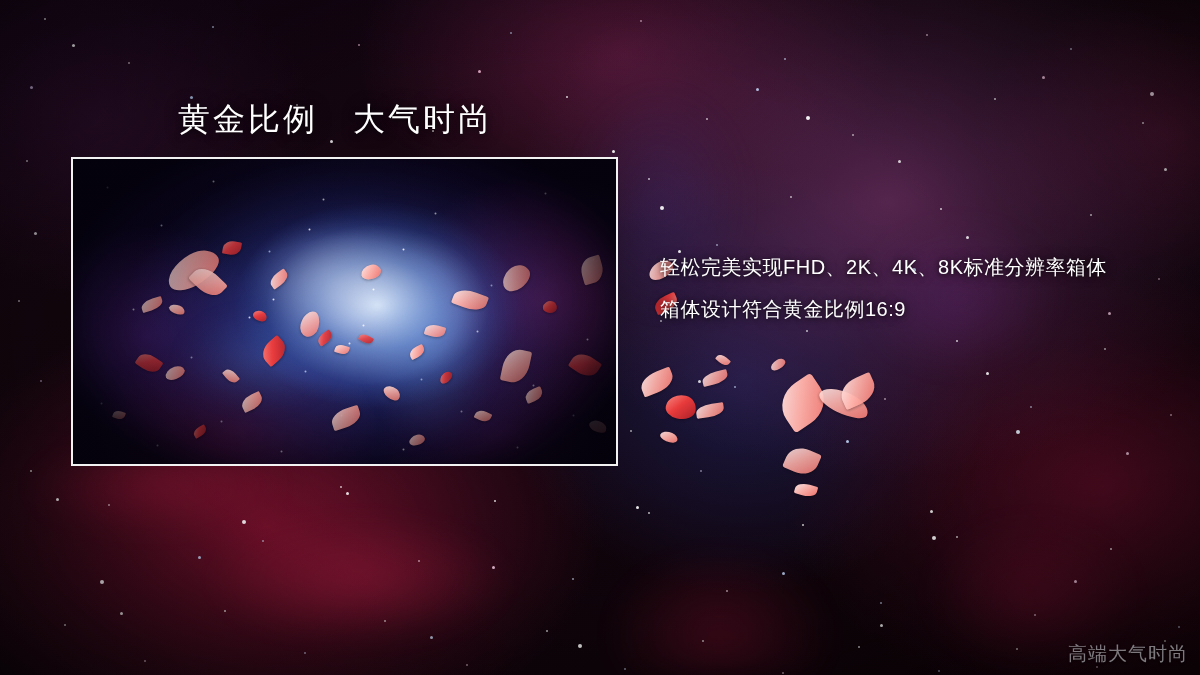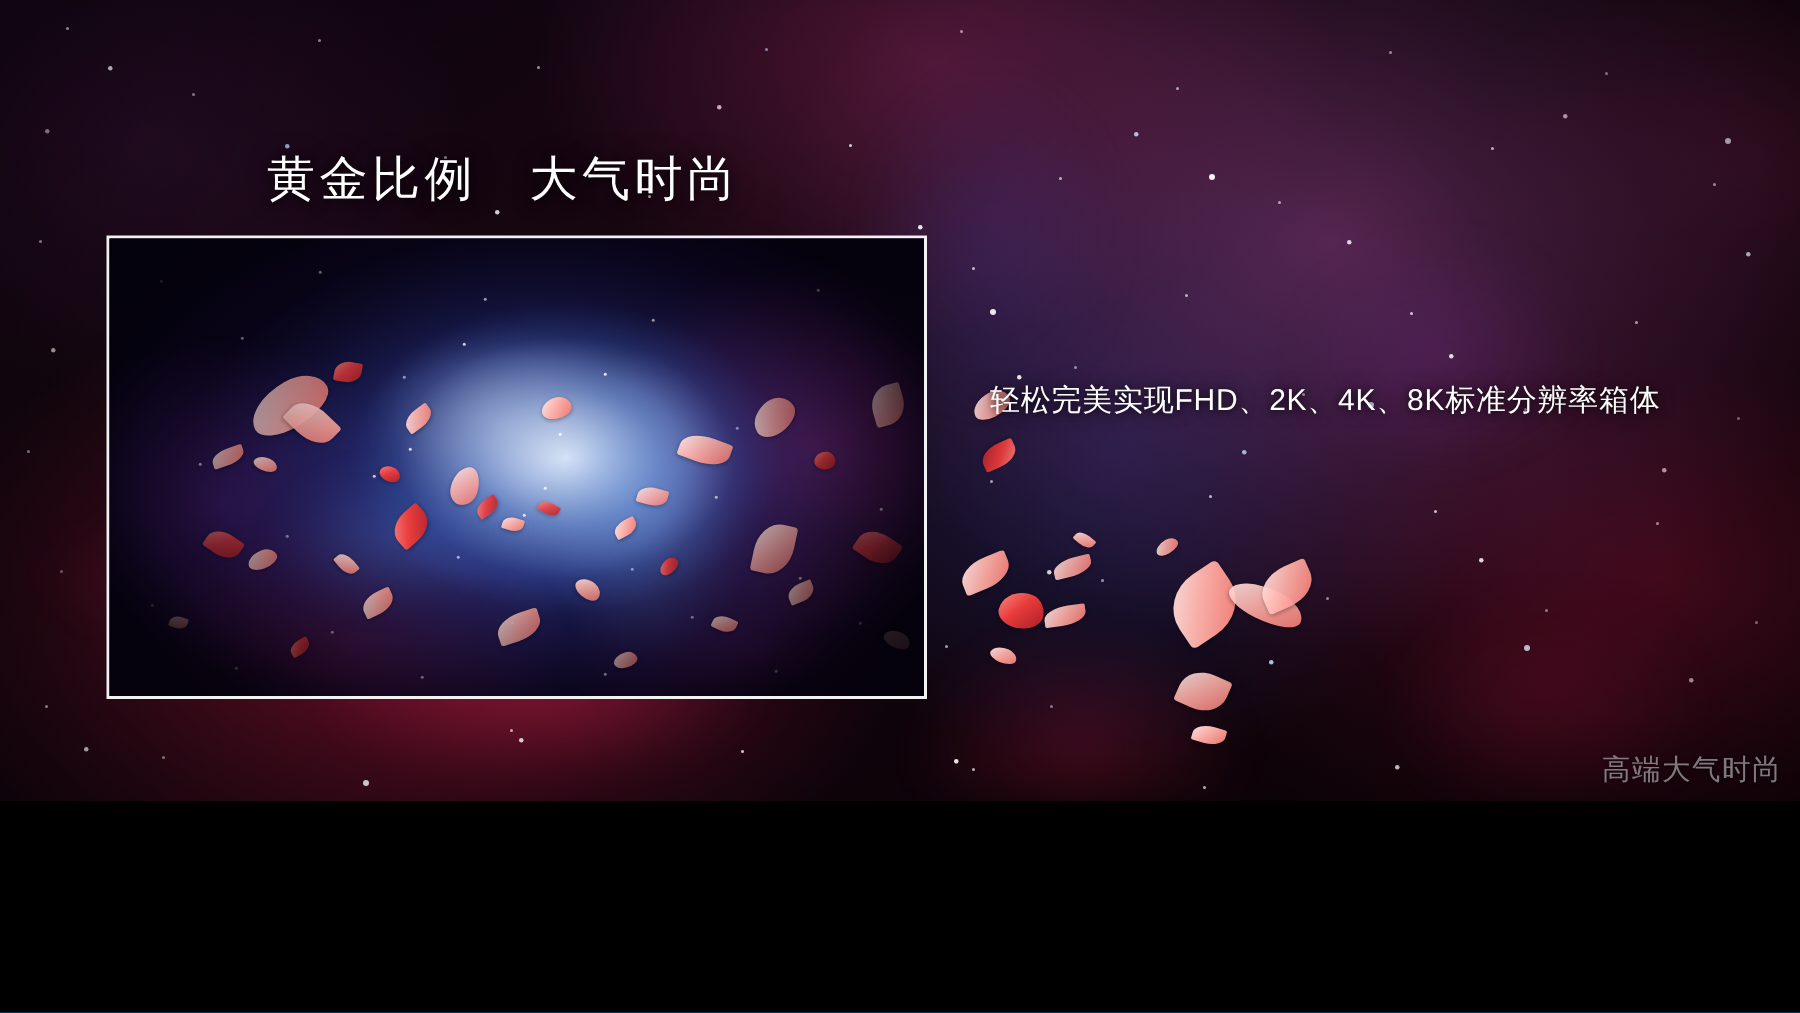--- a/index.html
+++ b/index.html
@@ -3,23 +3,23 @@
 <meta charset="utf-8">
 <style>
   html, body {
     margin: 0;
     padding: 0;
     background: #000;
   }
   #slide {
     position: relative;
     width: 1200px;
-    height: 534px;
+    height: 675px;
     overflow: hidden;
-    background: #0369a1;
+    background: #0f172a;
     font-family: "Liberation Sans", "DejaVu Sans", sans-serif;
   }
 
   
   .layer { position: absolute; inset: 0; pointer-events: none; }
 
   .bg-base {
     background:
       radial-gradient(ellipse 520px 380px at 74% 30%,  rgba(128,58,120,0.60) 0%, rgba(90,40,90,0.30) 45%, rgba(0,0,0,0) 72%),
       radial-gradient(ellipse 460px 300px at 22% 78%,  rgba(196,26,68,0.55) 0%, rgba(120,18,48,0.28) 48%, rgba(0,0,0,0) 74%),
@@ -268,17 +268,18 @@
           <div class="petal deep" style="left: 120px; top: 268px; width: 14px; height: 9px; transform: rotate(-30deg); opacity: 0.97;"></div>
           <div class="petal pale" style="left: 40px; top: 252px; width: 12px; height: 8px; transform: rotate(18deg); opacity: 0.88;"></div>
           <div class="petal pale round" style="left: 336px; top: 276px; width: 16px; height: 10px; transform: rotate(-14deg); opacity: 0.91;"></div>
         </div>
       <div class="panel-vig"></div>
     </div>
   </div>
 
   <div id="copy">
     <p>轻松完美实现FHD、2K、4K、8K标准分辨率箱体</p>
+    <p>箱体设计符合黄金比例16:9</p>
   </div>
 
   <div id="watermark">高端大气时尚</div>
 
 </div>
 
 </body></html>

